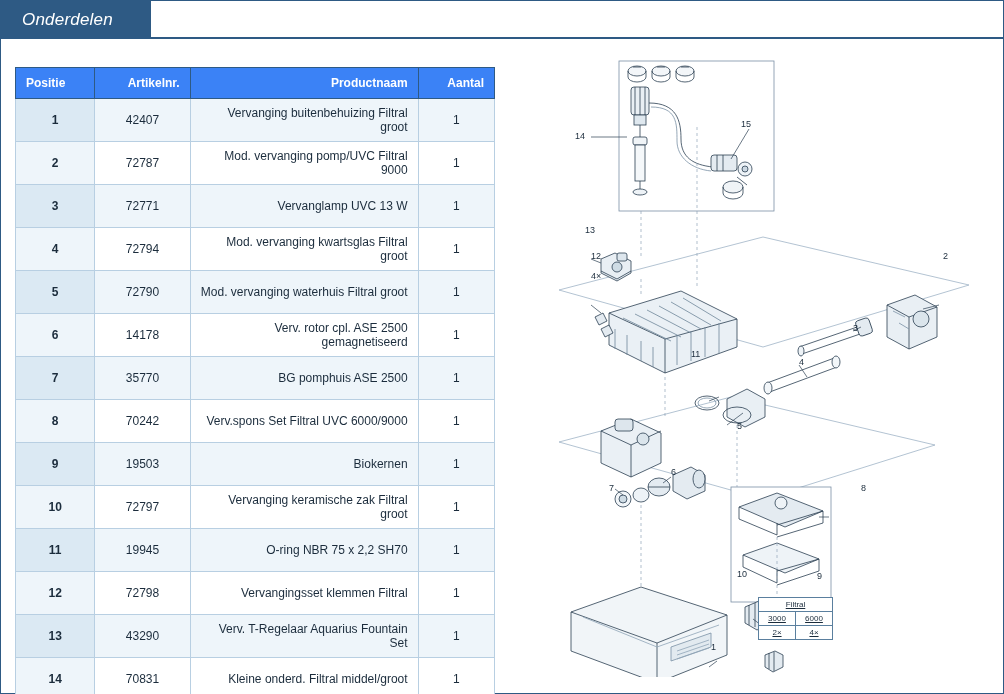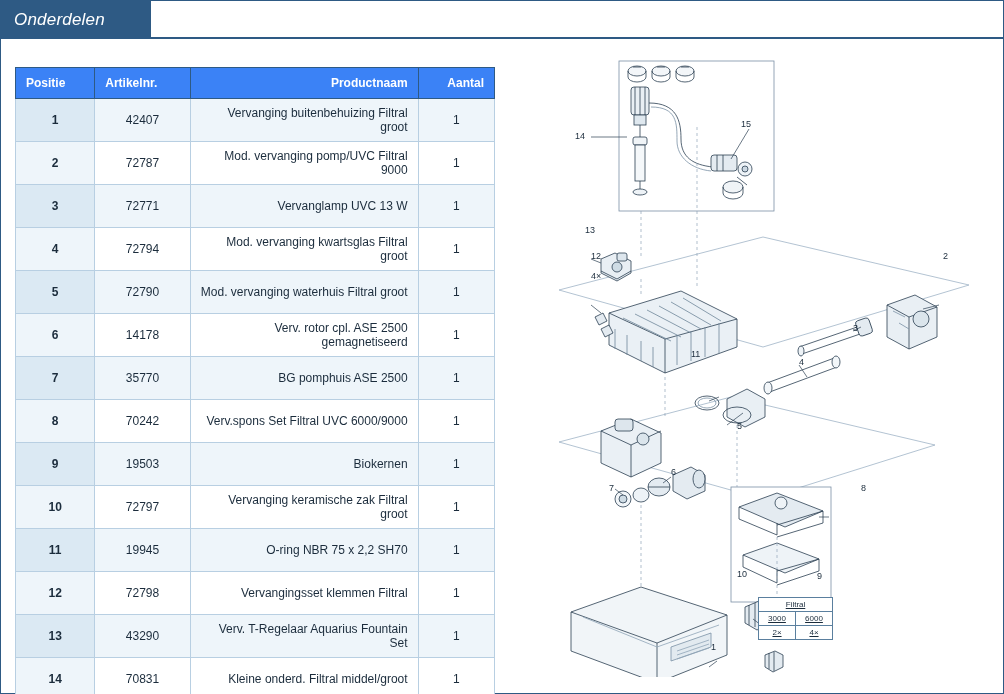--- a/index.html
+++ b/index.html
@@ -37,21 +37,21 @@
     position: absolute;
     left: 0; top: 0;
     width: 150px;
     height: 38px;
     background: #2e5a84;
     color: #ffffff;
     font-style: italic;
     font-size: 17px;
     display: flex;
     align-items: center;
-    padding-left: 13px;
+    padding-left: 21px;
     box-sizing: border-box;
     letter-spacing: 0.2px;
   }
   
   .parts-table {
     position: absolute;
     left: 14px;
     top: 66px;
     width: 480px;
     border-collapse: collapse;
@@ -61,21 +61,21 @@
     background: #3b82f6;
     color: #ffffff;
     font-size: 12px;
     font-weight: bold;
     height: 30px;
     text-align: left;
     padding: 0 10px;
     border: 1px solid #2e5a84;
   }
   .parts-table th.c-pos { width: 63px; text-align: left; }
-  .parts-table th.c-art { width: 80px; text-align: left; }
+  .parts-table th.c-art { width: 80px; text-align: right; }
   .parts-table th.c-name { width: 237px; text-align: right; }
   .parts-table th.c-qty { width: 60px; text-align: right; }
 
   .parts-table td {
     border: 1px solid #b8cfe2;
     height: 32px;
     padding: 5px 10px;
     color: #1b2c3c;
     background: #eef5fa;
     vertical-align: middle;

